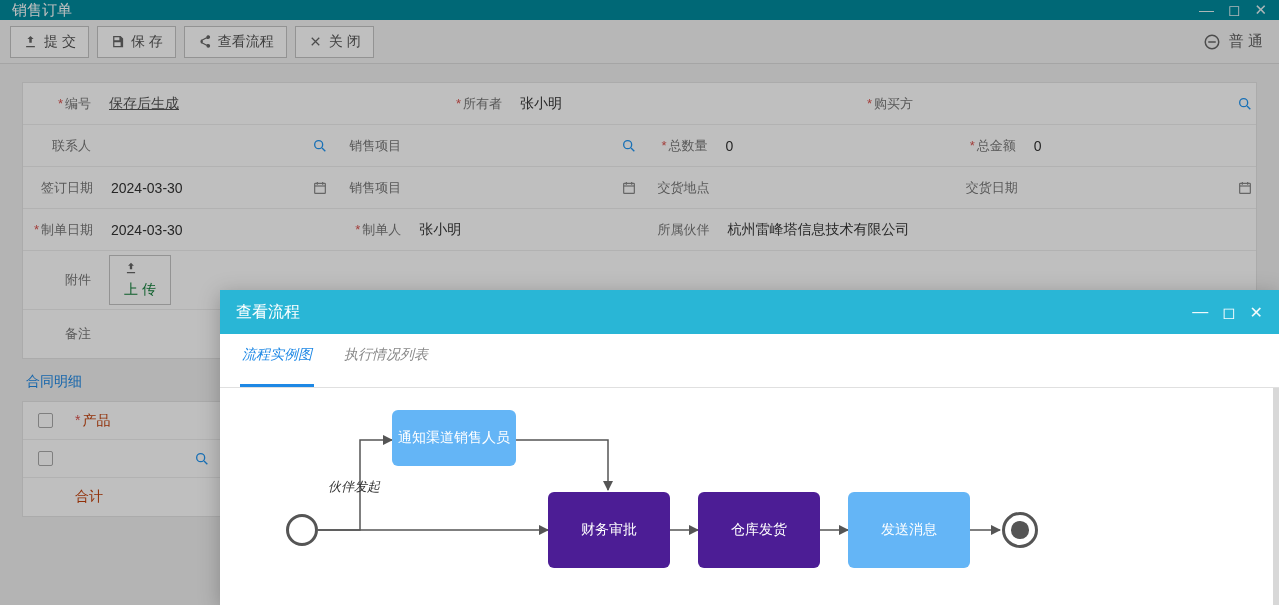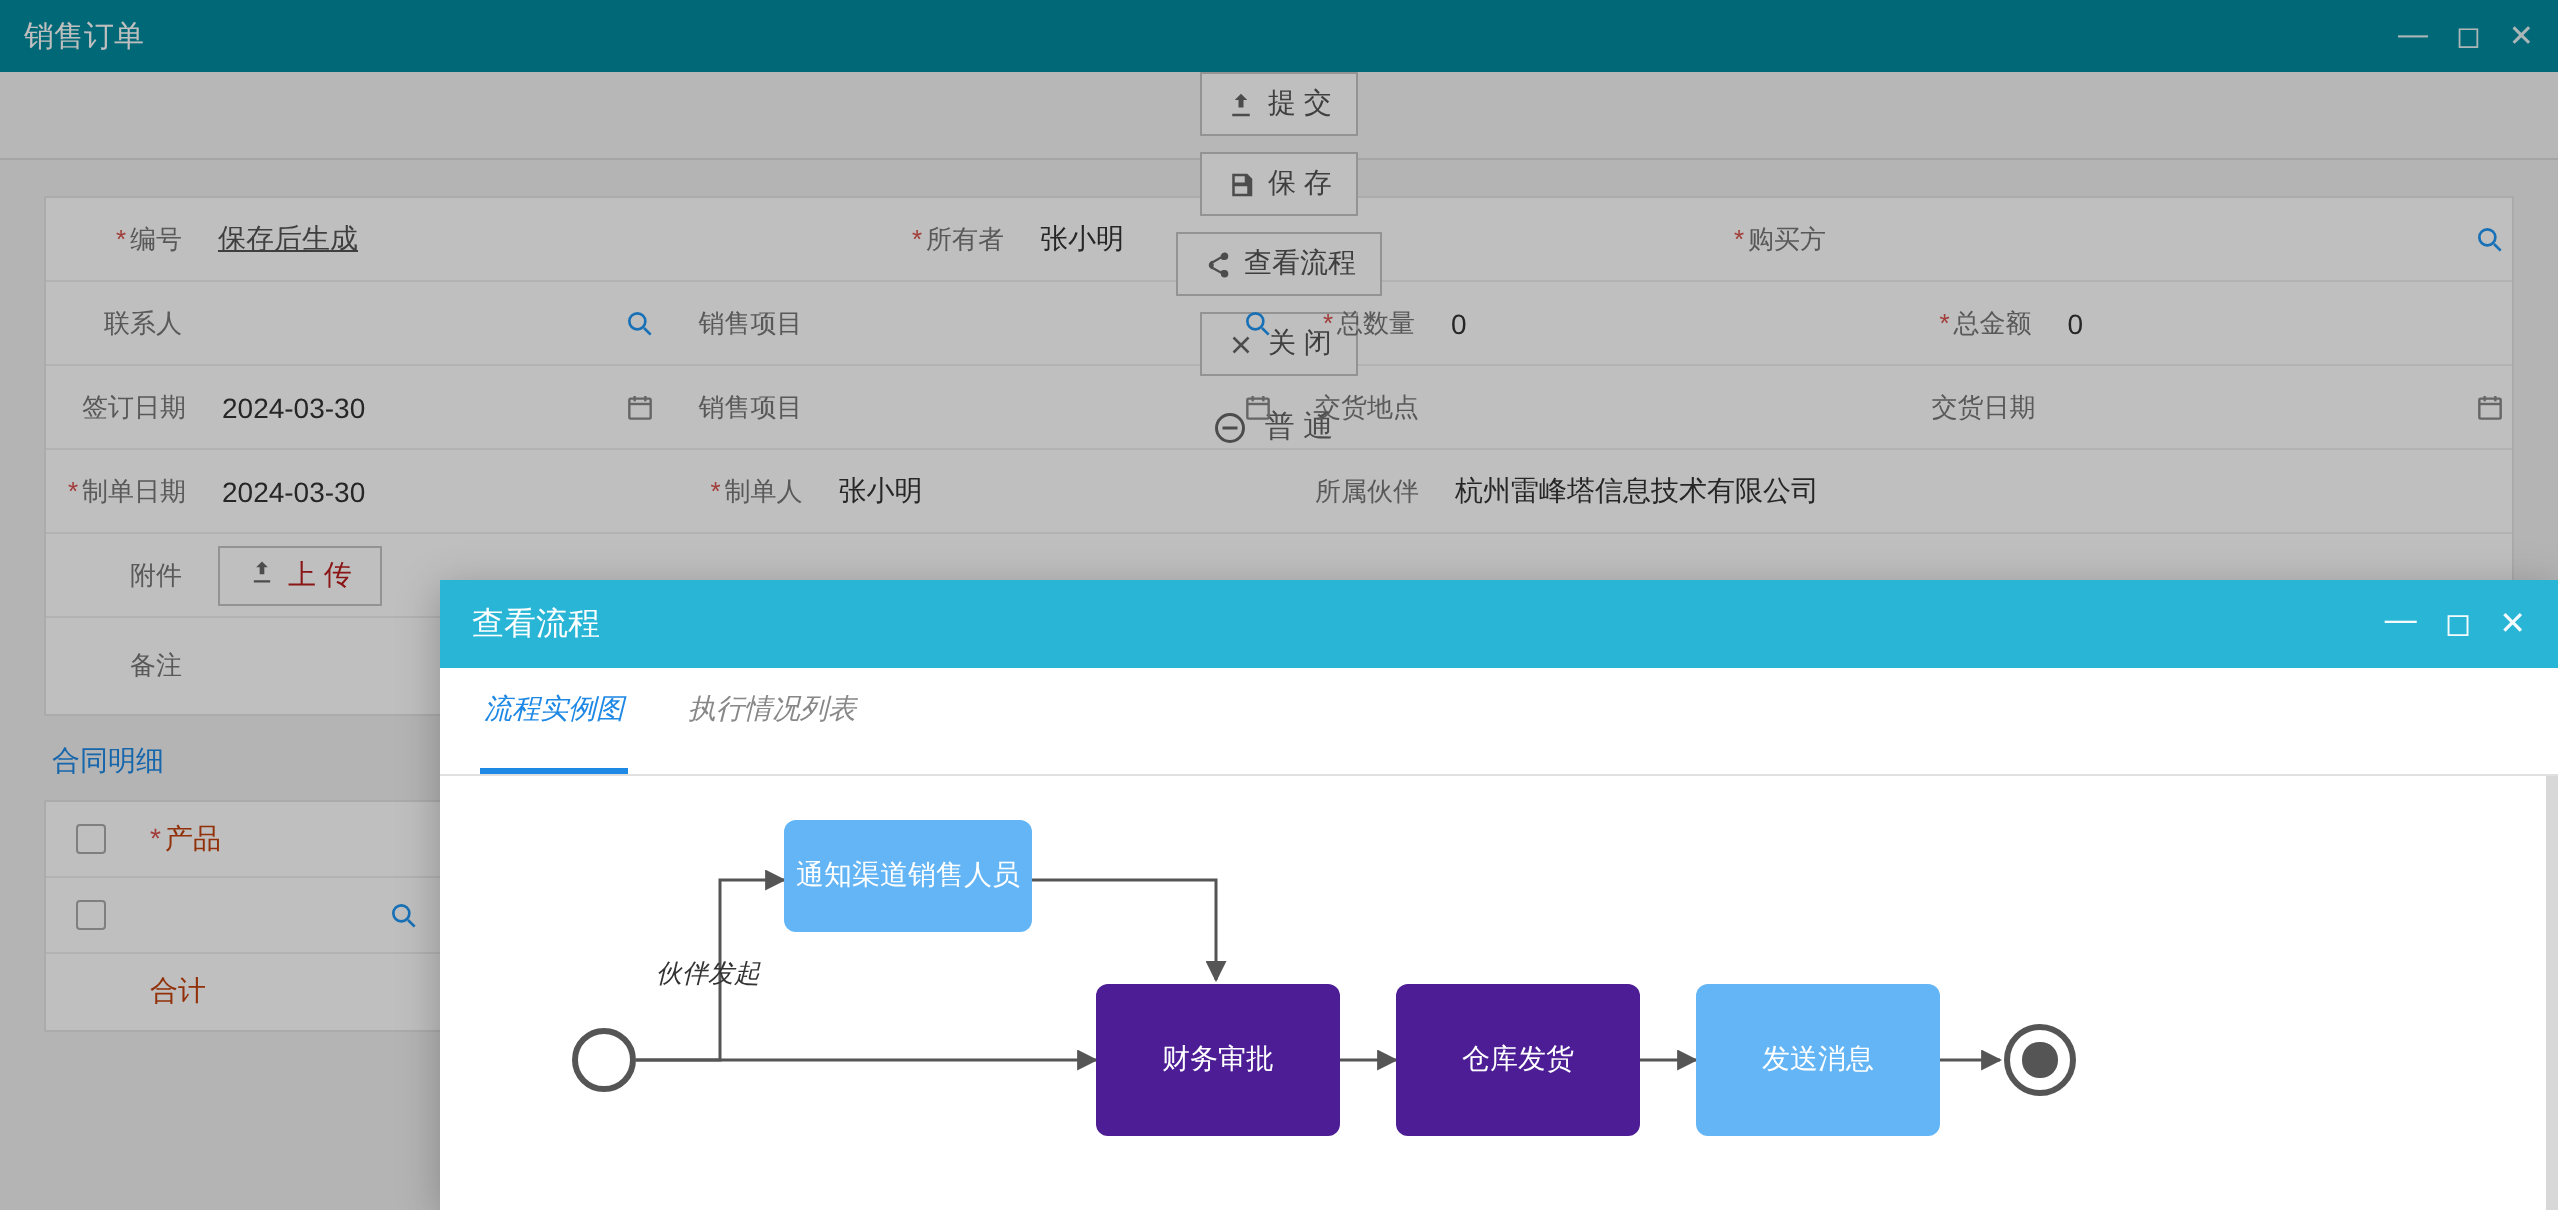--- a/index.html
+++ b/index.html
@@ -1,26 +1,26 @@
 <!DOCTYPE html>
 <html><head>
   <meta charset="utf-8">
   <style>
     * { box-sizing: border-box; margin: 0; padding: 0; font-family: "Microsoft YaHei", Arial, sans-serif; }
     body { background:#e8e8e8; width:1279px; height:605px; overflow:hidden; position:relative; font-size:14px; color:#333; }
 
     
     .main-window { width:100%; height:100%; background:#f0f0f0; }
-    .titlebar { height:36px; background:#008b9e; color:#fff; display:flex; align-items:center; padding:0 12px; }
+    .titlebar { height:20px; background:#008b9e; color:#fff; display:flex; align-items:center; padding:0 12px; }
     .titlebar .title { flex:1; font-size:15px; }
     .titlebar .win-ctrl { display:flex; gap:14px; }
     .titlebar .win-ctrl span { cursor:pointer; font-size:15px; opacity:.9; }
 
     
-    .toolbar { height:44px; background:#f5f5f5; border-bottom:1px solid #ddd; display:flex; align-items:center; padding:0 10px; gap:8px;flex-direction:column; }
+    .toolbar { height:44px; background:#f5f5f5; border-bottom:1px solid #ddd; display:flex; align-items:center; padding:0 10px; gap:8px; }
     .tbtn { border:1px solid #c4c4c4; background:#fff; padding:6px 12px; font-size:14px; color:#555; display:inline-flex; align-items:center; gap:6px; cursor:pointer; }
     .tbtn svg { width:15px; height:15px; fill:#666; }
     .spacer { flex:1; }
     .priority { display:inline-flex; align-items:center; gap:8px; color:#666; font-size:15px; margin-right:6px; }
     .priority svg { width:18px; height:18px; fill:none; stroke:#666; stroke-width:2; }
 
     
     .form-wrap { padding:18px 22px 0 22px; }
     .form-grid { background:#fff; border:1px solid #e4e4e4; }
     .frow { display:flex; border-bottom:1px solid #eee; min-height:42px; }
@@ -30,21 +30,21 @@
     .flabel.wide { width:80px; }
     .freq::before { content:"*"; color:#d9534f; margin-right:2px; }
     .fvalue { flex:1; display:flex; align-items:center; padding:4px 8px; min-width:0; }
     .fvalue input { border:none; outline:none; width:100%; font-size:14px; background:transparent; color:#333; }
     .fvalue .underline { text-decoration:underline; color:#555; }
     .fvalue .placeholder { color:#aaa; }
     .ficon { width:22px; display:flex; justify-content:center; color:#2196f3; cursor:pointer; }
     .ficon svg { width:16px; height:16px; }
     .ficon.gray { color:#888; }
 
-    .upload-btn { border:1px solid #c4c4c4; background:#fff; padding:5px 14px; font-size:14px; color:#b91c1c; display:inline-flex; align-items:flex-start; gap:6px; cursor:pointer; }
+    .upload-btn { border:1px solid #c4c4c4; background:#fff; padding:5px 14px; font-size:14px; color:#15803d; display:inline-flex; align-items:flex-start; gap:6px; cursor:pointer;flex-direction:column; }
     .upload-btn svg { width:14px; height:14px; fill:#666; }
 
     
     .section-title { color:#1e88e5; font-size:14px; padding:14px 4px 10px 4px; }
     .detail-table { background:#fff; border:1px solid #e4e4e4; width:200px; }
     .drow { display:flex; border-bottom:1px solid #eee; height:38px; align-items:center; }
     .drow:last-child { border-bottom:none; }
     .dchk { width:44px; display:flex; justify-content:center; }
     .dchk .cb { width:15px; height:15px; border:1.5px solid #aaa; border-radius:2px; }
     .dcol { flex:1; padding:0 8px; display:flex; align-items:center; color:#c2410c; }

